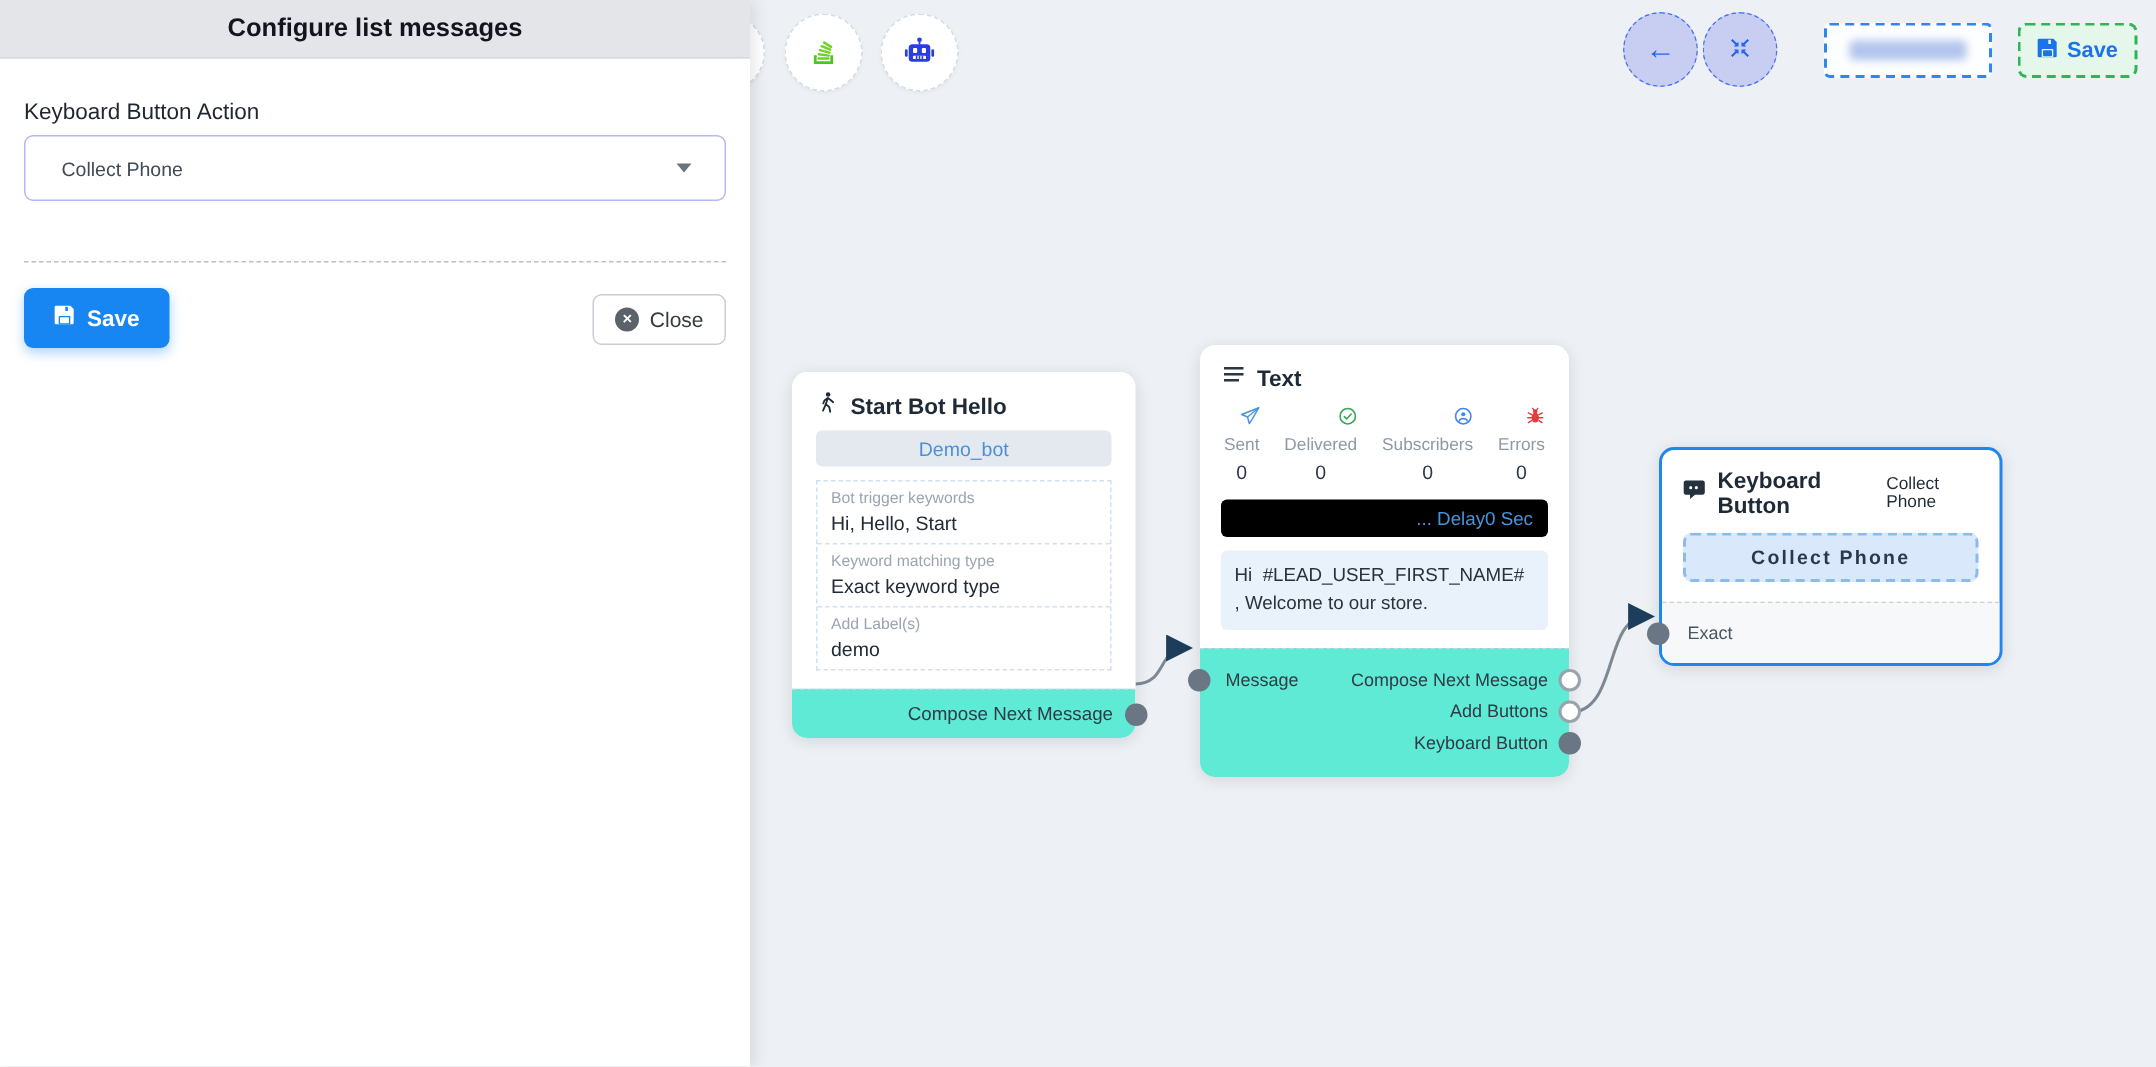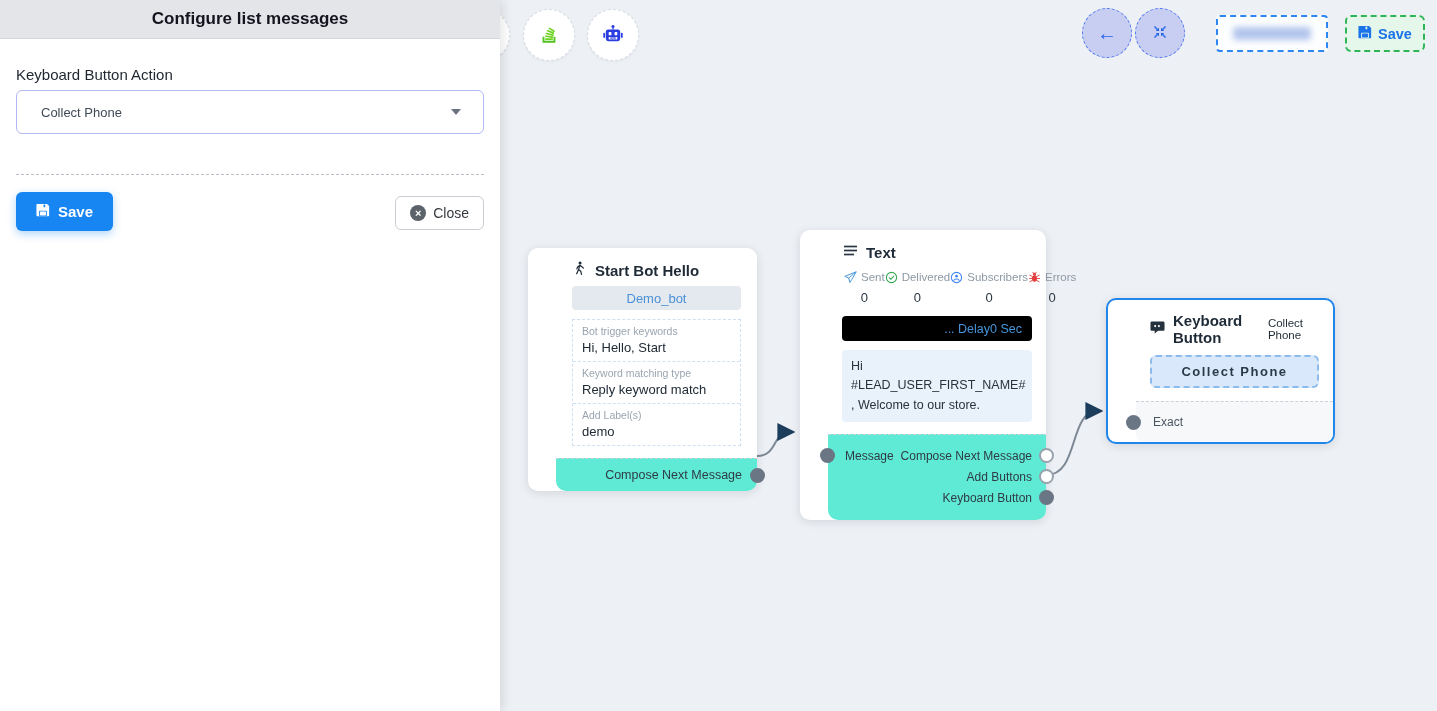--- a/index.html
+++ b/index.html
@@ -24,21 +24,21 @@
     justify-content:center; cursor:pointer; z-index:2;}
   .blur-blob { width:78px; height:13px; background:#9fb6e8; border-radius:3px;
     filter:blur(3px); opacity:.8; }
   .save-top { position:absolute; width:80px; height:37px; background:#e4f7ea;
     border:2px dashed #2fb457; border-radius:6px; display:flex; align-items:center;
     justify-content:center; gap:6px; font-size:14.5px; font-weight:600; color:#1a73e8;
     cursor:pointer; z-index:2;}
 
   
   .node { position:absolute; background:#fff; border-radius:10px;
-    box-shadow:0 2px 10px rgba(30,40,60,.13); z-index:4; cursor:grab;padding-left:28px; }
+    box-shadow:0 2px 10px rgba(30,40,60,.13); z-index:4; cursor:grab; }
   .node-head { padding:13px 16px 0; display:flex; align-items:center; gap:8px; }
   .node-title { font-size:15px; font-weight:700; color:#1f2a37; }
   .node-foot { margin-top:12px; background:#5eead4; border-top:1px dashed #c9d2da;
     border-radius:0 0 10px 10px; position:relative; }
   .port { position:absolute; width:15px; height:15px; border-radius:50%; cursor:pointer; }
   .port.filled { background:#6b7684; }
   .port.hollow { background:#fff; border:2px solid #99a3ad; }
 
   
   .pill { margin:6px 16px 0; height:24px; background:#e4e9ef; border-radius:4px;
@@ -48,21 +48,21 @@
   .frow + .frow { border-top:1px dashed #cfe0f2; }
   .flabel { font-size:10.5px; color:#9aa5b1; margin-bottom:3px; }
   .fval { font-size:13px; color:#212b36; }
   .foot-single { height:33px; display:flex; align-items:center; justify-content:flex-end;
     padding-right:15px; font-size:12.5px; color:#2f3b47; }
   .foot-single .port { right:-8px; top:9px; }
 
   
   .stats { display:flex; justify-content:space-between; padding:0 16px; margin-top:10px; }
   .stat { display:flex; flex-direction:column; align-items:center; gap:4px; }
-  .stat-top { display:flex; align-items:flex-start; gap:4px; font-size:11.5px; color:#8e99a4; }
+  .stat-top { display:flex; align-items:flex-end; gap:4px; font-size:11.5px; color:#8e99a4;flex-direction:column; }
   .stat-val { font-size:13px; color:#2a3642; }
   .delaybar { margin:11px 14px 0; height:25px; background:#000000; border-radius:4px;
     display:flex; align-items:center; justify-content:flex-end; padding:0 10px;
     font-size:12.5px; color:#4594dc; cursor:pointer; }
   .msgbox { margin:9px 14px 0; background:#e9f2fb; border-radius:4px; padding:7px 9px;
     font-size:12.5px; color:#28323c; line-height:1.55; white-space:pre-wrap; cursor:text; }
   .foot-multi { padding:10px 0 12px; }
   .out-row { position:relative; height:21px; display:flex; align-items:center;
     justify-content:flex-end; padding-right:14px; font-size:12px; color:#2f3b47; }
   .out-row .port { right:-8px; top:3px; }
@@ -203,21 +203,21 @@
         <span class="node-title">Start Bot Hello</span>
       </div>
       <div class="pill">Demo_bot</div>
       <div class="fieldbox">
         <div class="frow">
           <div class="flabel">Bot trigger keywords</div>
           <div class="fval">Hi, Hello, Start</div>
         </div>
         <div class="frow">
           <div class="flabel">Keyword matching type</div>
-          <div class="fval">Reply keyword match</div>
+          <div class="fval">Exact keyword type</div>
         </div>
         <div class="frow">
           <div class="flabel">Add Label(s)</div>
           <div class="fval">demo</div>
         </div>
       </div>
       <div class="node-foot foot-single">
         <span>Compose Next Message</span>
         <span class="port filled"></span>
       </div>

